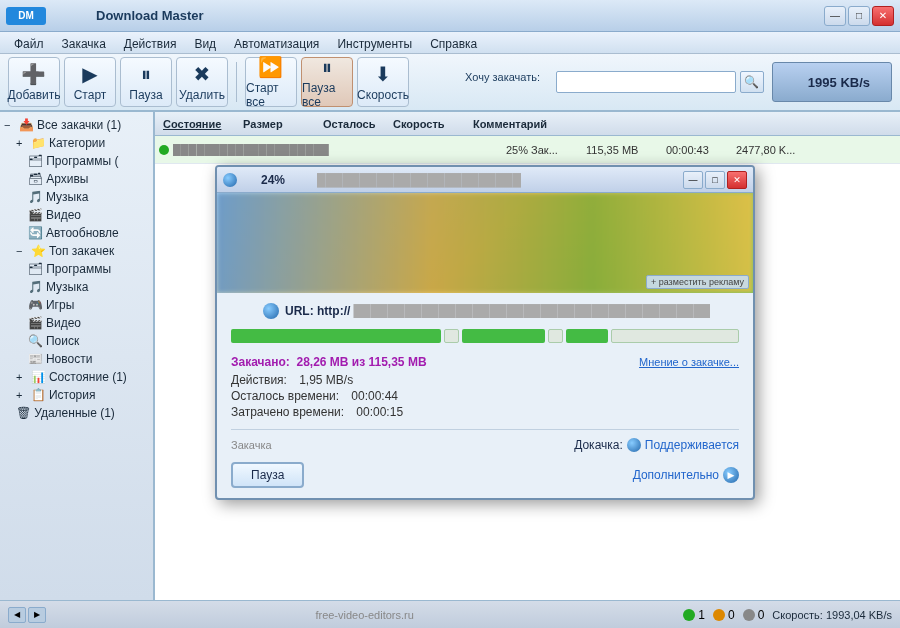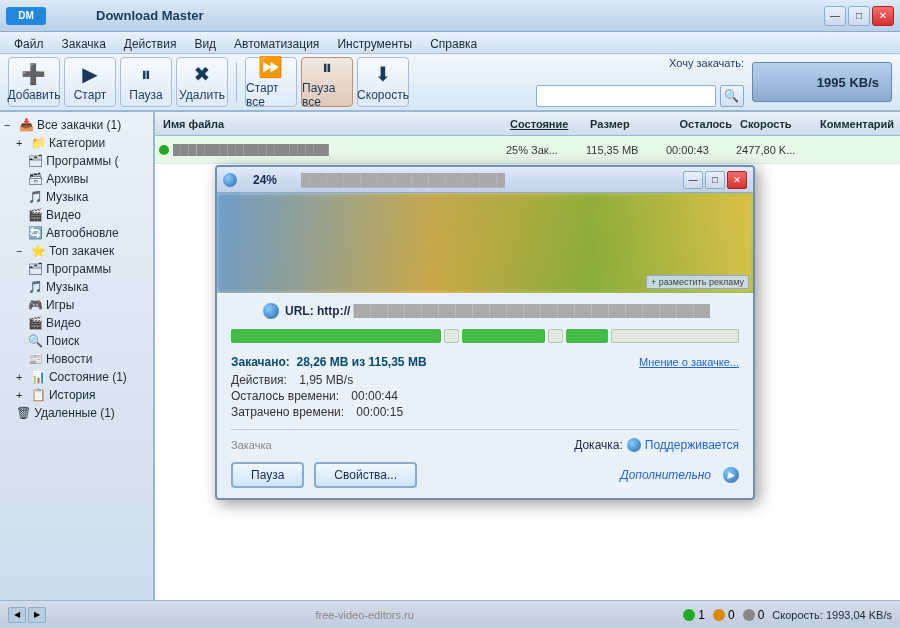--- a/index.html
+++ b/index.html
@@ -35,26 +35,26 @@
     .tool-btn {
       display: flex; flex-direction: column; align-items: center; justify-content: center;
       width: 52px; height: 50px; border: 1px solid #aabdd0; border-radius: 4px;
       background: linear-gradient(to bottom, #f5faff, #ddeaf8); cursor: pointer;
       gap: 2px; color: #1a3a5c; font-size: 11px;
     }
     .tool-btn.active { background: linear-gradient(to bottom, #f0e8e0, #e0c8b8); border-color: #c09070; }
     .tool-icon { font-size: 20px; }
     .toolbar-sep { width: 1px; height: 40px; background: #aabdd0; margin: 0 4px; }
     .toolbar-right { margin-left: auto; display: flex; align-items: center; gap: 8px; }
-    .search-area { display: flex; flex-direction: column; gap: 16px; align-items: flex-end; }
+    .search-area { display: flex; flex-direction: row; gap: 16px; }
     .search-label { color: #1a3a5c; font-size: 11px; }
     .search-row { display: flex; gap: 4px; align-items: center; }
     .search-input { width: 180px; height: 22px; border: 1px solid #8aabcc; border-radius: 2px; background: white; padding: 2px 4px; }
     .search-btn { width: 24px; height: 22px; background: linear-gradient(to bottom, #f0f6ff, #d0e0f0); border: 1px solid #8aabcc; border-radius: 2px; display: flex; align-items: center; justify-content: center; cursor: pointer; }
-    .speed-display { width: 140px; height: 40px; background: linear-gradient(to bottom, #b8d0f0, #8aabce); border: 1px solid #6888aa; border-radius: 3px; display: flex; align-items: center; justify-content: flex-end; padding-right: 12px; color: #1a2a4a; font-weight: bold; font-size: 13px; }
+    .speed-display { width: 120px; height: 40px; background: linear-gradient(to bottom, #b8d0f0, #8aabce); border: 1px solid #6888aa; border-radius: 3px; display: flex; align-items: center; justify-content: flex-end; padding-right: 21px; color: #1a2a4a; font-weight: bold; font-size: 13px; }
 
     
     .main-area { display: flex; height: calc(628px - 32px - 22px - 58px - 28px); }
 
     
     .sidebar {
       width: 155px; min-width: 155px;
       background: linear-gradient(to bottom, #e8f0f8, #d0dcea);
       border-right: 2px solid #9ab8d0; overflow-y: auto; padding: 4px 0;
     }
@@ -66,21 +66,21 @@
     
     .file-area { flex: 1; display: flex; flex-direction: column; background: white; overflow: hidden; }
     .file-header {
       display: flex; align-items: center; background: linear-gradient(to bottom, #e8f0f8, #d0dcea);
       height: 24px; border-bottom: 1px solid #9ab8d0; padding: 0 4px;
     }
     .col-header { color: #1a2a3a; font-size: 11px; font-weight: 600; padding: 0 4px; flex-shrink: 0; }
     .col-name { flex: 1; }
     .col-status { width: 80px; text-decoration: underline; }
     .col-size { width: 80px; }
-    .col-remaining { width: 70px; text-align: right; }
+    .col-remaining { width: 70px; }
     .col-speed { width: 80px; }
     .col-comment { width: 80px; }
 
     .file-row { display: flex; align-items: center; padding: 3px 4px; border-bottom: 1px solid #e0e8f0; min-height: 28px; background: #e8f8e8; }
     .file-dot { width: 10px; height: 10px; border-radius: 50%; background: #22aa22; margin-right: 4px; flex-shrink: 0; }
     .file-name { flex: 1; color: #888; font-size: 11px; overflow: hidden; white-space: nowrap; text-overflow: ellipsis; }
     .file-status { width: 80px; font-size: 11px; color: #333; }
     .file-size { width: 80px; font-size: 11px; color: #333; }
     .file-remaining { width: 70px; font-size: 11px; color: #333; }
     .file-speed { width: 80px; font-size: 11px; color: #333; }
@@ -111,21 +111,21 @@
       width: 540px; background: #e8f0f8;
       border: 2px solid #7090b0; border-radius: 4px;
       box-shadow: 4px 4px 16px rgba(0,0,0,0.4);
       pointer-events: all;
     }
     .modal-title-bar {
       display: flex; align-items: center; justify-content: space-between;
       background: linear-gradient(to bottom, #e0eaf8, #c0d0e8);
       height: 26px; padding: 0 6px; border-bottom: 1px solid #8aabcc; border-radius: 2px 2px 0 0;
     }
-    .modal-title-left { display: flex; align-items: center; gap: 16px; }
+    .modal-title-left { display: flex; align-items: center; gap: 24px; }
     .modal-globe { width: 14px; height: 14px; border-radius: 50%; background: radial-gradient(circle at 35% 35%, #88ccff, #2266aa); }
     .modal-title-text { font-size: 12px; font-weight: 600; color: #1a2a4a; }
     .modal-percent { font-size: 12px; color: #1a2a4a; font-weight: bold; }
     .modal-controls { display: flex; gap: 2px; }
     .modal-btn { width: 20px; height: 18px; border: 1px solid #8aabcc; border-radius: 2px; background: linear-gradient(to bottom, #e8f0fa, #ccdaec); cursor: pointer; display: flex; align-items: center; justify-content: center; font-size: 9px; }
     .modal-btn.close { background: linear-gradient(to bottom, #f87070, #d43030); color: white; border-color: #b02020; }
 
     
     .modal-banner {
       height: 100px; background: linear-gradient(135deg, #a8d0f0, #f0c868, #68c068);
@@ -145,40 +145,40 @@
     .progress-bar { display: flex; gap: 3px; margin-bottom: 12px; height: 14px; }
     .prog-seg { height: 100%; border-radius: 2px; }
     .prog-filled { background: #44bb44; flex: 1; }
     .prog-empty { background: #e0e8e0; border: 1px solid #aaccaa; flex: 0.3; }
 
     
     .stats-row { display: flex; justify-content: space-between; align-items: flex-start; margin-bottom: 8px; }
     .stats-left { }
     .stats-right { text-align: left; }
     .stat-main { font-size: 12px; color: #1a2a4a; font-weight: 600; margin-bottom: 4px; }
-    .stat-main span { color: #0c4a6e; }
+    .stat-main span { color: #a21caf; }
     .stat-line { font-size: 11px; color: #333; margin-bottom: 2px; }
     .opinion-link { color: #2266cc; font-size: 11px; cursor: pointer; text-decoration: underline; }
 
     
     .resume-row { display: flex; justify-content: space-between; align-items: center; border-top: 1px solid #c0d0e0; padding-top: 8px; margin-top: 4px; }
     .resume-left { color: #888; font-size: 11px; }
     .resume-right { display: flex; align-items: center; gap: 4px; font-size: 11px; color: #1a2a4a; }
     .resume-globe { width: 14px; height: 14px; border-radius: 50%; background: radial-gradient(circle at 35% 35%, #88ccff, #2266aa); }
     .supported-link { color: #2266cc; cursor: pointer; }
 
     
     .btn-row { display: flex; gap: 10px; align-items: center; justify-content: space-between; margin-top: 10px; }
     .btn-left { display: flex; gap: 10px; }
     .action-btn {
       padding: 4px 18px; border: 2px solid #8aabcc; border-radius: 4px;
       background: linear-gradient(to bottom, #f0f8ff, #d0e4f8); cursor: pointer;
       font-size: 12px; color: #1a2a4a; font-weight: 500;
     }
-    .advanced-link { display: flex; align-items: center; gap: 12px; color: #2266cc; font-size: 12px; cursor: pointer; font-style: italic; }
+    .advanced-link { display: flex; align-items: center; gap: 4px; color: #2266cc; font-size: 12px; cursor: pointer; }
     .adv-arrow { width: 16px; height: 16px; border-radius: 50%; background: radial-gradient(circle at 35% 35%, #88ccff, #2266aa); display: flex; align-items: center; justify-content: center; color: white; font-size: 9px; }
   </style>
 </head>
 <body>
 
 <div class="title-bar">
   <div class="title-bar-left">
     <div class="title-bar-icon">DM</div>
     <span class="title-bar-title">Download Master</span>
   </div>
@@ -314,21 +314,20 @@
       <span>История</span>
     </div>
     <div class="tree-item indent1">
       <span>🗑</span>
       <span>Удаленные (1)</span>
     </div>
   </div>
 
   <div class="file-area">
     <div class="file-header">
-      <span class="col-header col-name">Имя файла</span>
       <span class="col-header col-status">Состояние</span>
       <span class="col-header col-size">Размер</span>
       <span class="col-header col-remaining">Осталось</span>
       <span class="col-header col-speed">Скорость</span>
       <span class="col-header col-comment">Комментарий</span>
     </div>
     <div class="file-row">
       <div class="file-dot"></div>
       <span class="file-name">████████████████████</span>
       <span class="file-status">25% Зак...</span>
@@ -434,21 +433,20 @@
         <div class="resume-right">
           <span>Докачка:</span>
           <div class="resume-globe"></div>
           <span class="supported-link">Поддерживается</span>
         </div>
       </div>
 
       <div class="btn-row">
         <div class="btn-left">
           <button class="action-btn">Пауза</button>
-          <button class="action-btn">Свойства...</button>
         </div>
         <div class="advanced-link">
           <span>Дополнительно</span>
           <div class="adv-arrow">▶</div>
         </div>
       </div>
     </div>
   </div>
 </div>
 

